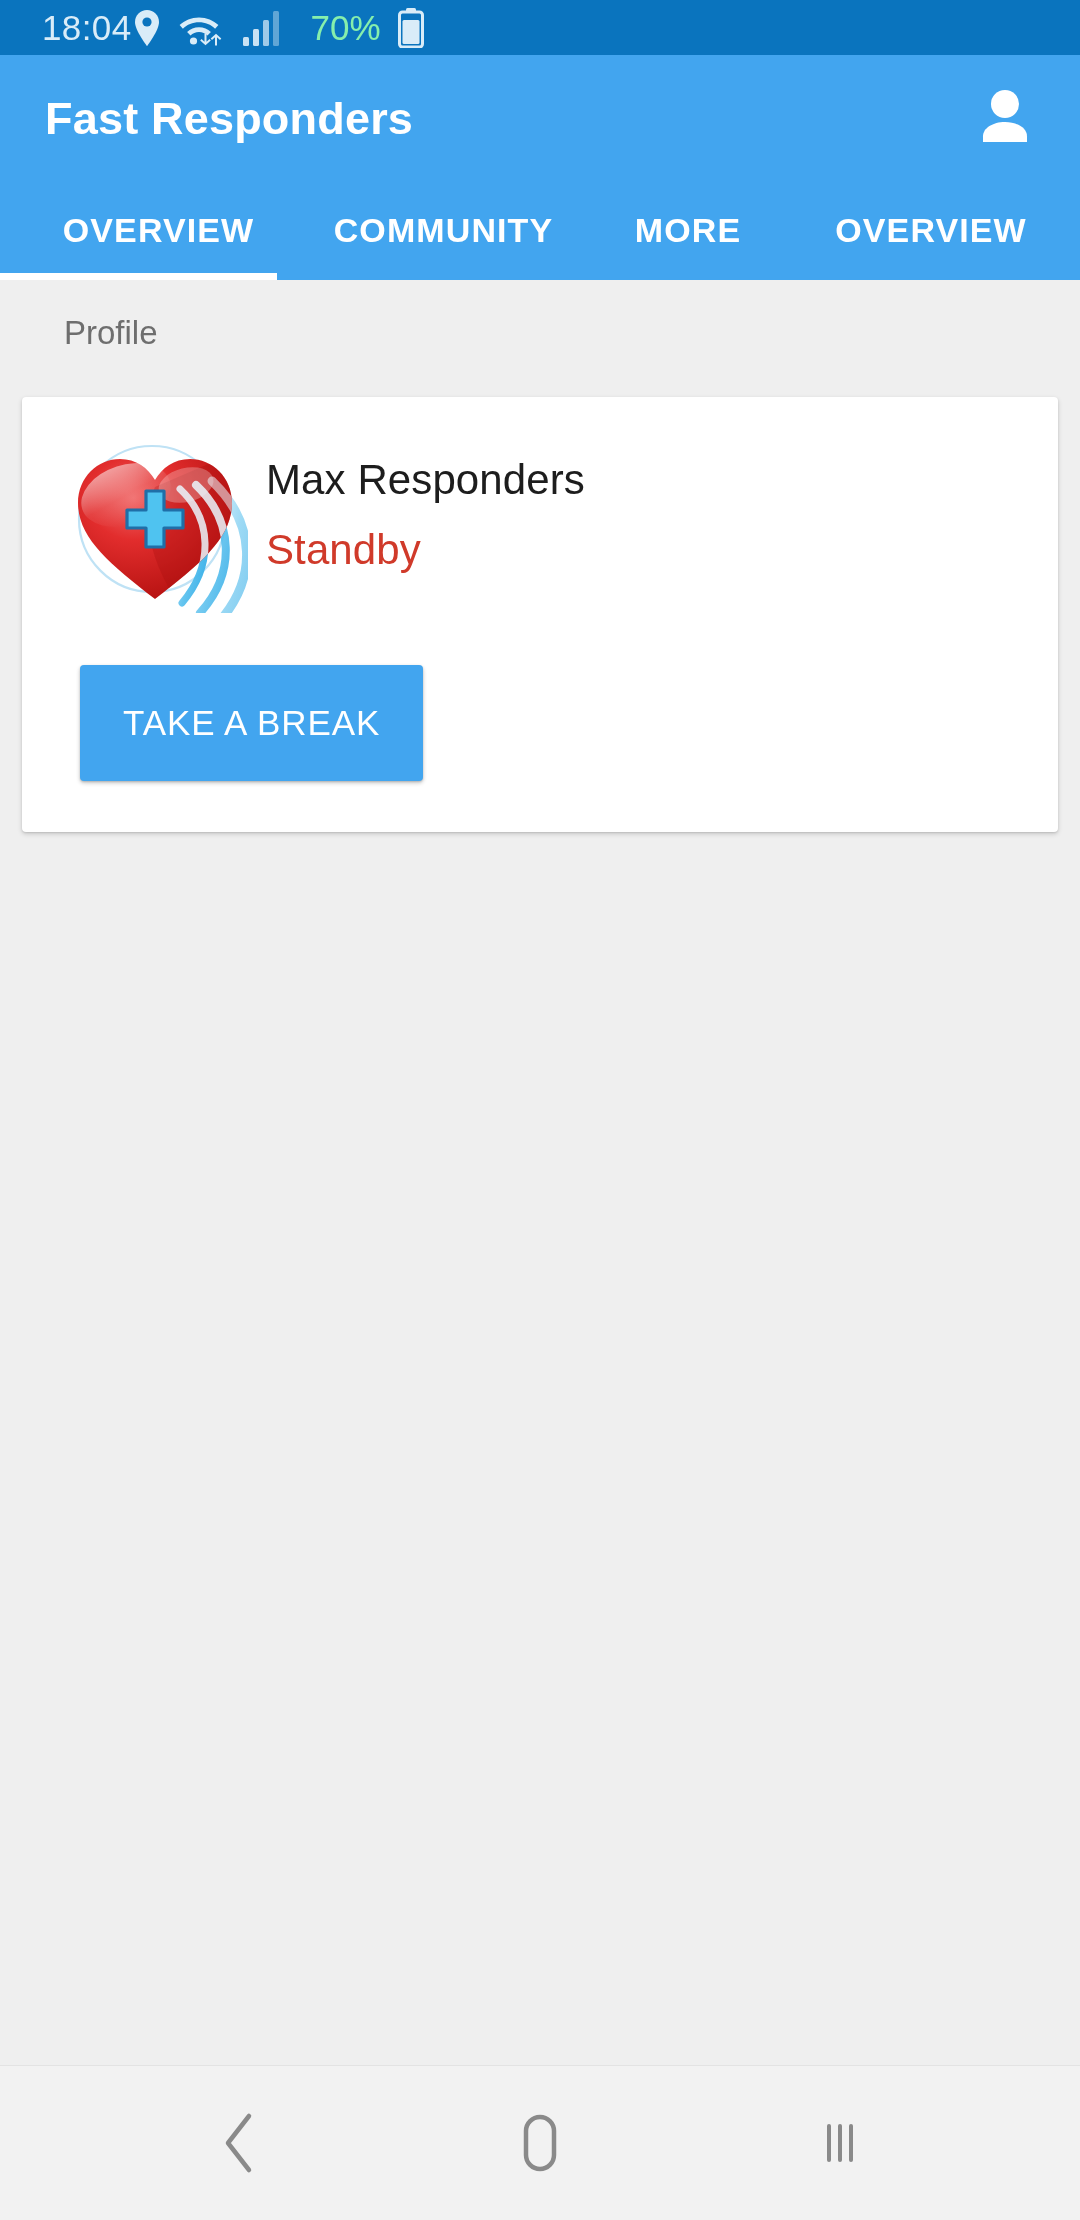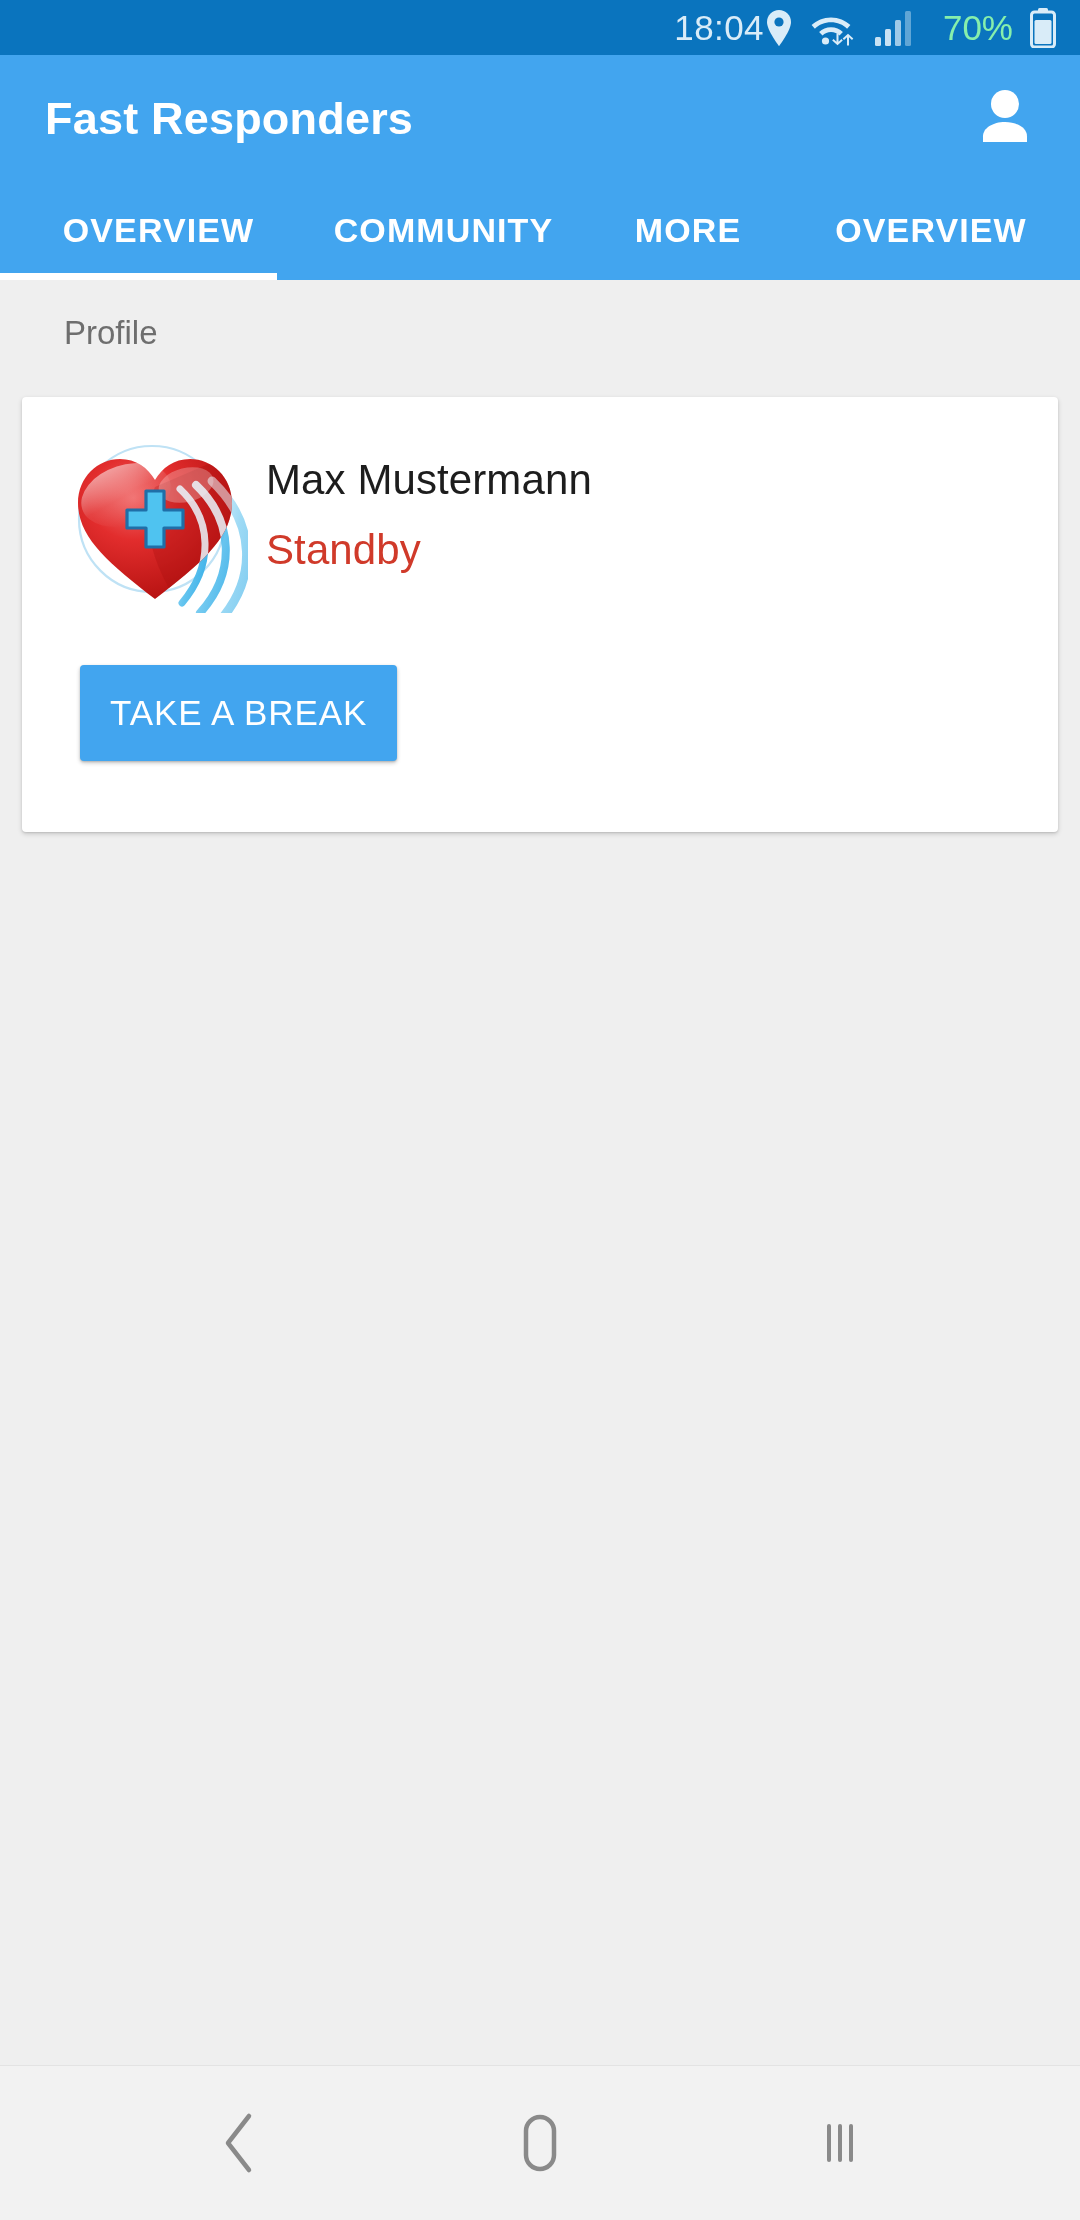--- a/index.html
+++ b/index.html
@@ -20,21 +20,21 @@
     display: flex;
     flex-direction: column;
   }
 
   
   .status-bar {
     height: 55px;
     background: #0a74be;
     display: flex;
     align-items: center;
-    justify-content: flex-end;
+    justify-content: flex-start;
     padding: 0 24px 0 42px;
     flex: 0 0 auto;
   }
   .status-clock {
     color: #d9ecf8;
     font-size: 35px;
     letter-spacing: 0.4px;
     line-height: 1;
   }
   .status-icons {
@@ -169,30 +169,30 @@
     line-height: 1;
     margin-top: 28px;
     letter-spacing: 0.1px;
   }
 
   .break-btn {
     position: absolute;
     left: 58px;
     top: 268px;
     min-width: 235px;
-    height: 96px;
+    height: 116px;
     background: #42a5ef;
     border: none;
     border-radius: 4px;
     color: #ffffff;
     font-family: "Liberation Sans", sans-serif;
     font-size: 35px;
     font-weight: normal;
     letter-spacing: 0.9px;
-    padding: 0 30px;
+    padding: 0 43px;
     box-shadow: 0 2px 4px rgba(0,0,0,0.22), 0 1px 2px rgba(0,0,0,0.14);
     cursor: pointer;
     white-space: nowrap;
   }
 
   
   .nav-bar {
     flex: 0 0 auto;
     height: 155px;
     background: #f2f2f2;
@@ -345,21 +345,21 @@
               </g>
             </g>
 
             <g transform="translate(93,92)">
               <path d="M-9 -28 H9 V-9 H28 V9 H9 V28 H-9 V9 H-28 V-9 H-9 Z" fill="#4fc3f0" stroke="#1f6fa8" stroke-width="3.2" stroke-linejoin="round"></path>
             </g>
           </svg>
         </div>
 
         <div class="identity">
-          <div class="user-name">Max Mustermann</div>
+          <div class="user-name">Max Responders</div>
           <div class="user-status">Standby</div>
         </div>
       </div>
 
       <button class="break-btn">TAKE A BREAK</button>
     </div>
   </div>
 
   <div class="nav-bar">
 

